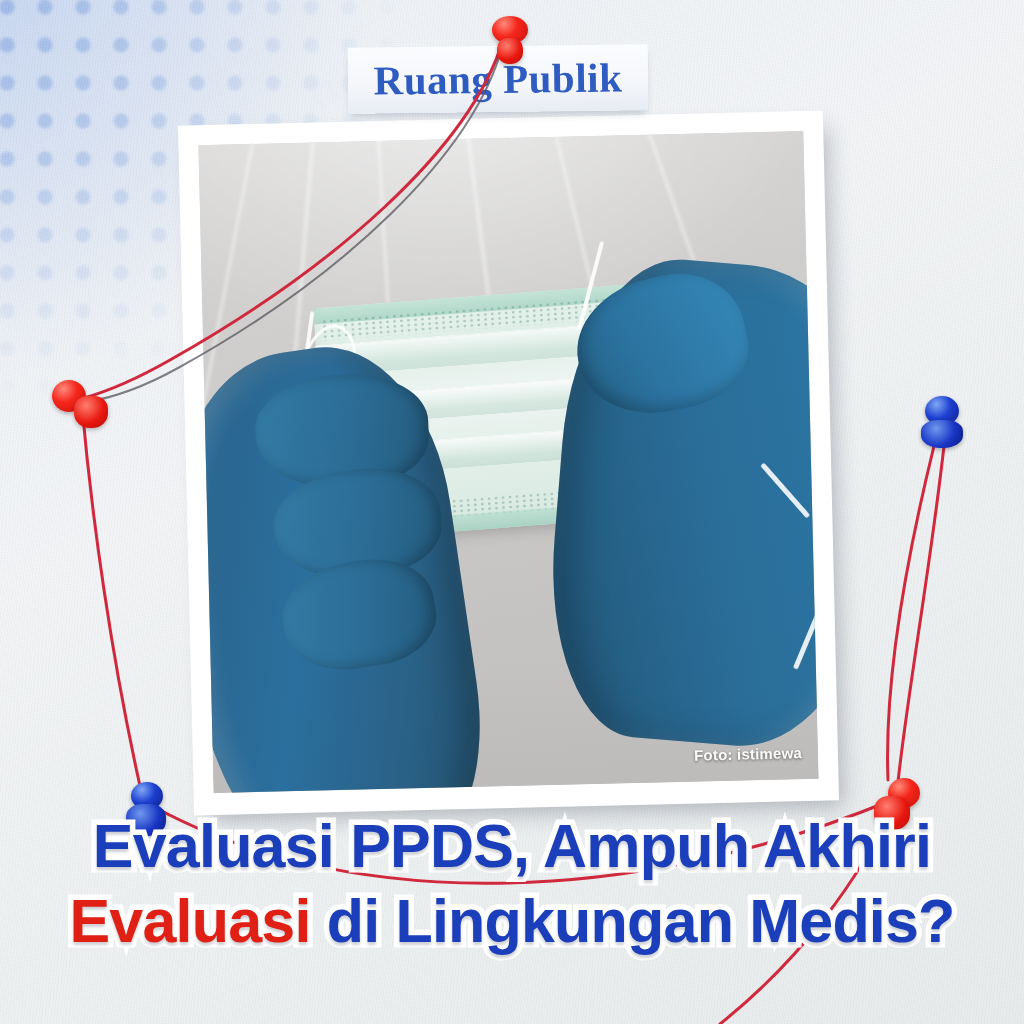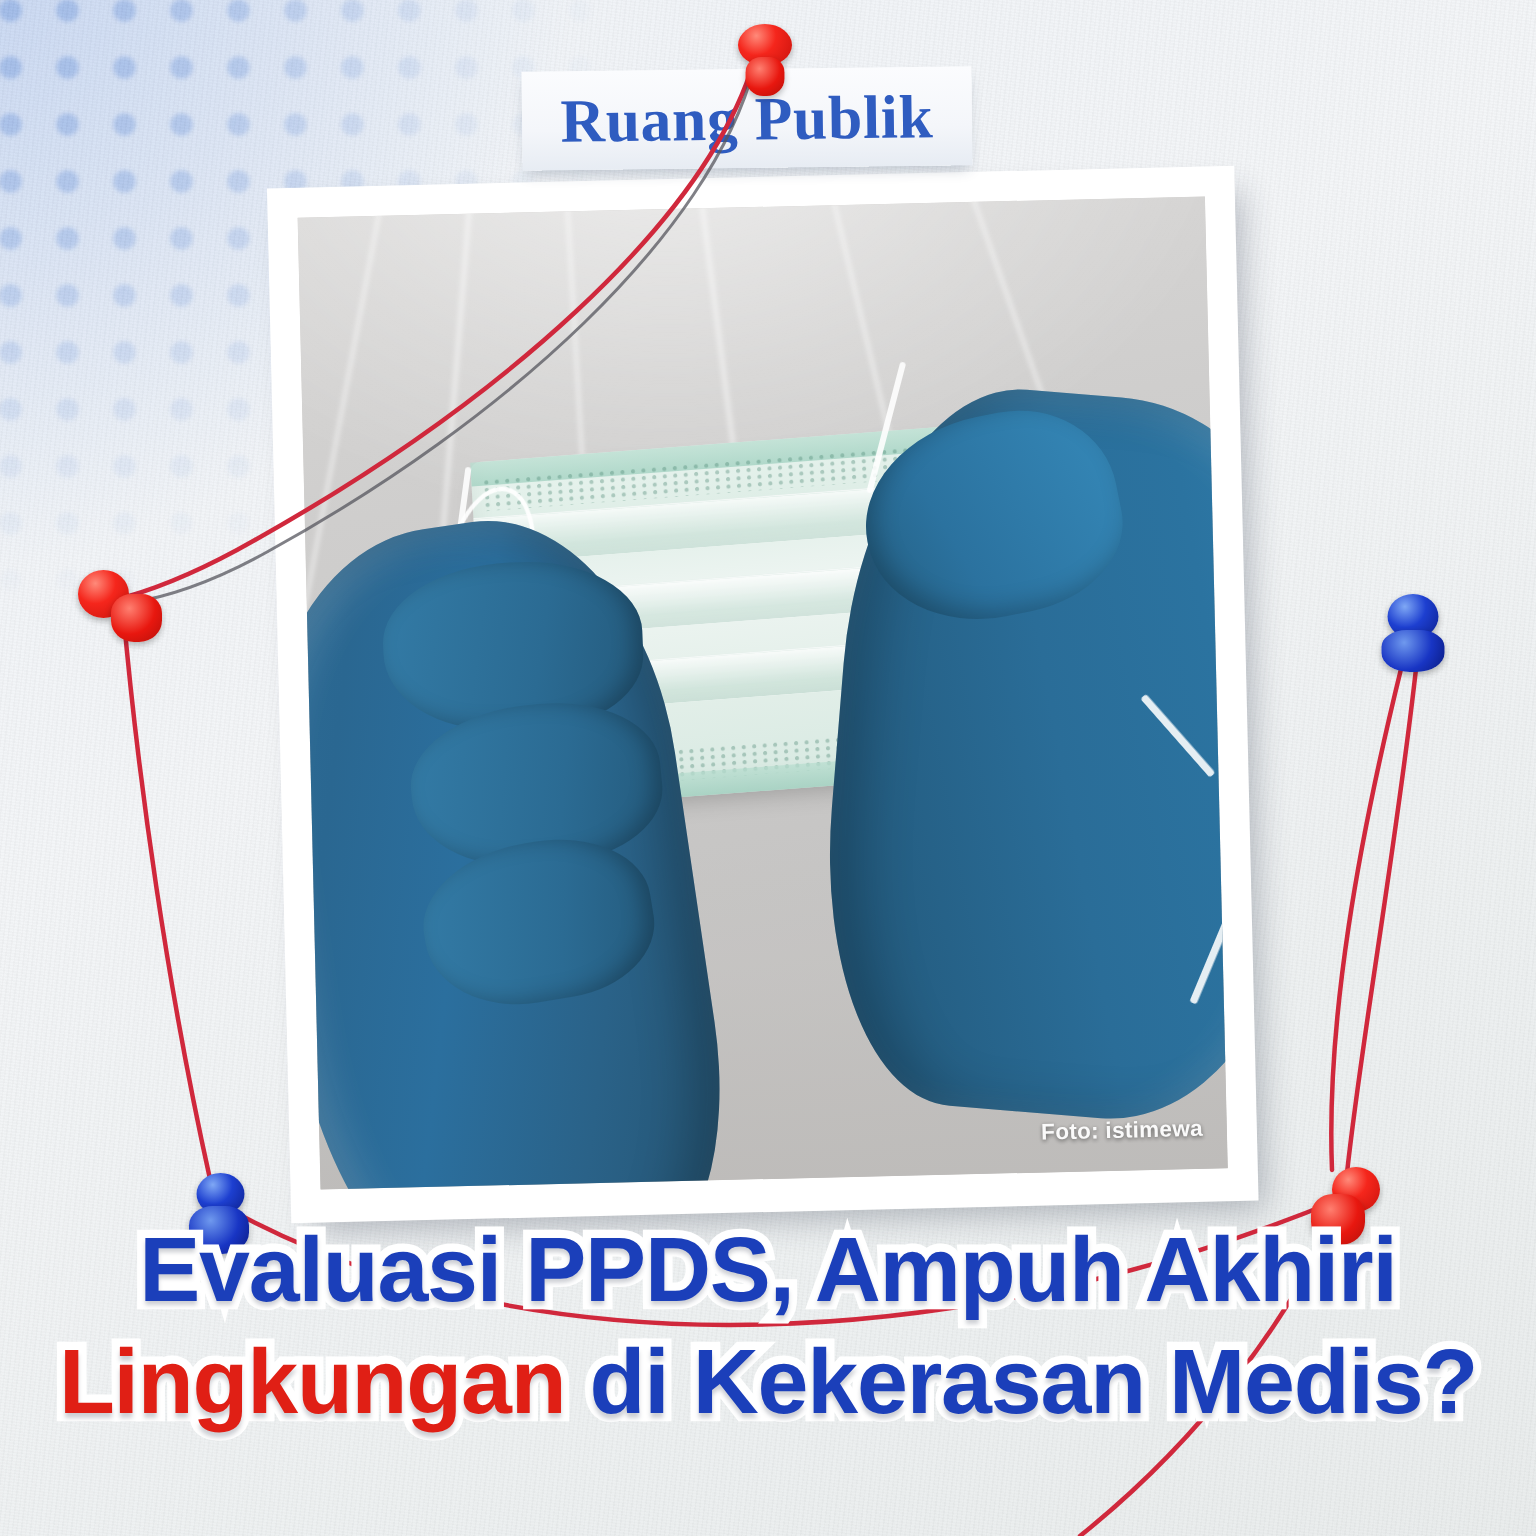--- a/index.html
+++ b/index.html
@@ -395,17 +395,17 @@
   </div>
 
   <div class="pin pin-red" style="left:874px; top:778px; width:58px; height:60px;">
     <div class="head" style="left:14px; top:0; width:32px; height:30px;"></div>
     <div class="neck" style="left:0; top:18px; width:36px; height:34px;"></div>
   </div>
 
   <div id="headline">
     <div class="hl-line hl-blue">Evaluasi PPDS, Ampuh Akhiri</div>
     <div class="hl-line">
-      <span class="hl-red">Lingkungan</span><span class="hl-blue"> di Kekerasan Medis?</span>
+      <span class="hl-red">Evaluasi</span><span class="hl-blue"> di Lingkungan Medis?</span>
     </div>
   </div>
 
 </div>
 
 </body></html>

